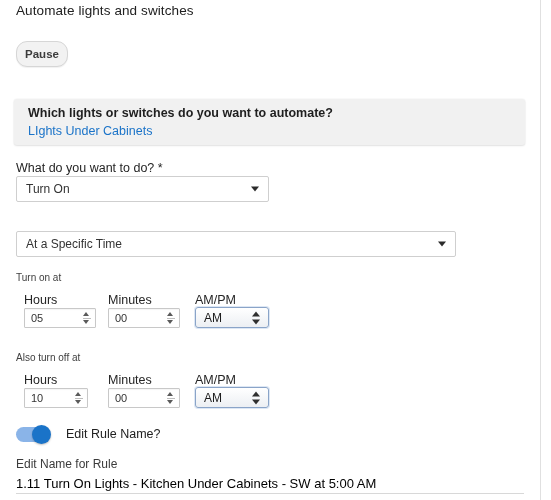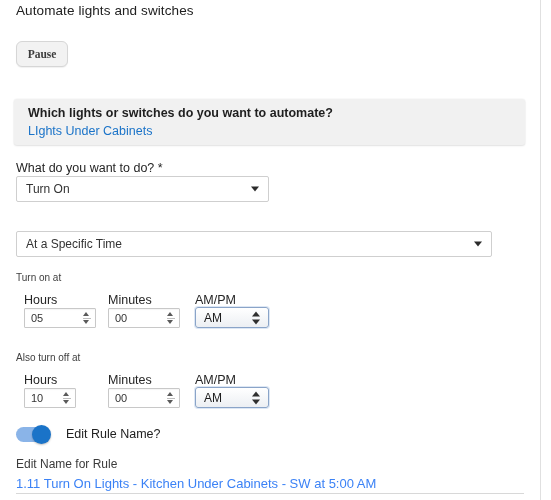--- a/index.html
+++ b/index.html
@@ -47,22 +47,22 @@
   }
   
   .pause-btn {
     position: absolute;
     left: 16px;
     top: 41px;
     width: 52px;
     height: 26px;
     background: #f2f2f2;
     border: 1px solid #d6d6d6;
-    border-radius: 6px;
-    font-family: Liberation Serif, serif;
+    border-radius: 11px;
+    font-family: Liberation Sans, sans-serif;
     font-size: 11.5px;
     font-weight: bold;
     color: #3c3c3c;
     padding: 0;
     line-height: 24px;
     text-align: center;
     box-shadow: 0 1px 1px rgba(0,0,0,0.06);
     cursor: pointer;
   }
   
@@ -122,21 +122,21 @@
     right: 9px;
     top: 50%;
     transform: translateY(-50%);
     width: 0;
     height: 0;
     border-left: 4.5px solid transparent;
     border-right: 4.5px solid transparent;
     border-top: 5px solid #2b2b2b;
   }
   #sel-action { left: 16px; top: 176px; width: 253px; height: 26px; }
-  #sel-trigger { left: 16px; top: 231px; width: 476px; height: 26px; }
+  #sel-trigger { left: 16px; top: 231px; width: 440px; height: 26px; }
 
   
   .group-title {
     position: absolute;
     font-size: 10px;
     color: #404040;
   }
   .sub-label {
     position: absolute;
     font-size: 12.5px;
@@ -263,21 +263,21 @@
     position: absolute;
     left: 16px;
     top: 473px;
     width: 508px;
     height: 20px;
     border: none;
     border-bottom: 1px solid #d8d8d8;
     background: transparent;
     font-family: "Liberation Sans", sans-serif;
     font-size: 13px;
-    color: #3b82f6;
+    color: #000000;
     padding: 0;
     outline: none;
   }
 </style>
 </head>
 <body>
 
 <div class="page">
 
   <div class="content">
@@ -329,21 +329,21 @@
       <span class="ampm-val">AM</span>
       <span class="updown">
         <span class="u"></span>
         <span class="d"></span>
       </span>
     </div>
 
     <div class="group-title" style="left:16px; top:352px;">Also turn off at</div>
 
     <div class="sub-label" style="left:24px; top:373px;">Hours</div>
-    <div class="num" style="left:24px; top:388px; width:52px;">
+    <div class="num" style="left:24px; top:388px; width:64px;">
       <span class="num-val">10</span>
       <span class="spin">
         <span class="up"></span>
         <span class="bar"></span>
         <span class="dn"></span>
       </span>
     </div>
 
     <div class="sub-label" style="left:108px; top:373px;">Minutes</div>
     <div class="num" style="left:108px; top:388px; width:72px;">

